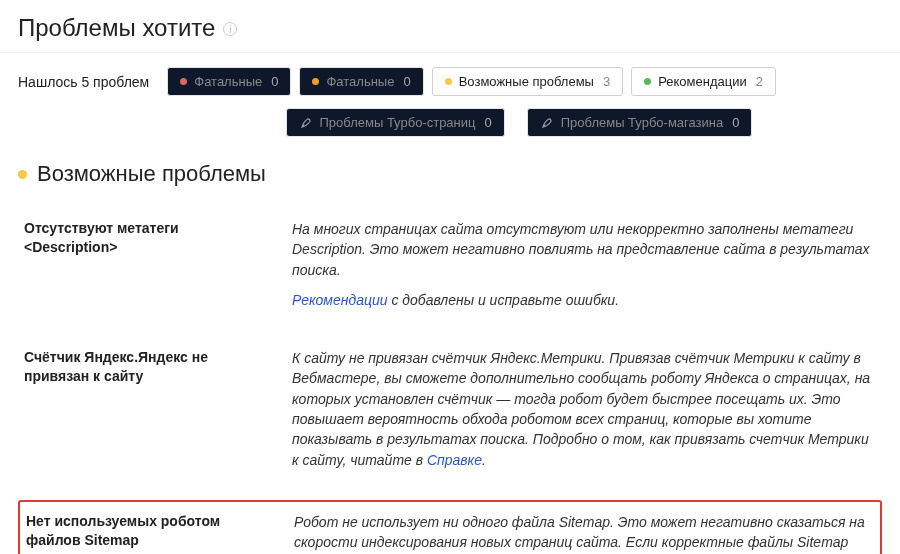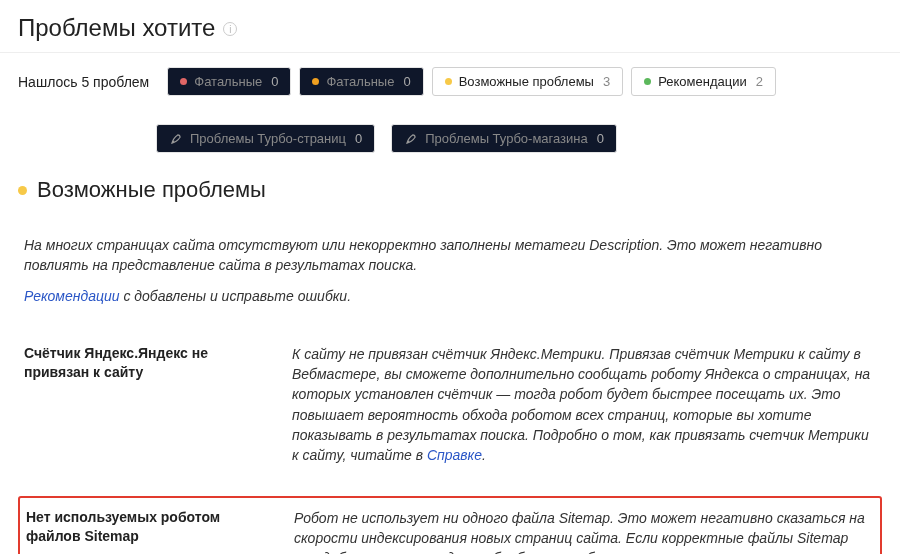--- a/index.html
+++ b/index.html
@@ -75,23 +75,24 @@
   .dot.green { background: #5cb85c; }
   .chip .count { color: #aaa; margin-left: 2px; }
   .chip.active .count { color: #888; }
   .chip .rocket {
     width: 14px; height: 14px; display: inline-flex;
     align-items: center; justify-content: center; color: #999;
   }
   .filterbar .row2 {
     width: 100%;
     display: flex;
-    gap: 16px;
+    gap: 22px;
     padding-left: 138px;
-    margin-top: 20px;
+    margin-top: 4px;
+    justify-content: center;
   }
 
   .section {
     padding: 18px 18px 0 18px;
   }
   .section-title {
     font-size: 22px;
     font-weight: 400;
     display: flex;
     align-items: center;
@@ -198,20 +199,21 @@
 <div class="section">
   <div class="section-title">
     <span class="dot yellow"></span>
     <span>Возможные проблемы</span>
   </div>
 </div>
 
 <div class="issues">
 
   <div class="issue">
+    <div class="name">Отсутствуют метатеги &lt;Description&gt;</div>
     <div class="desc">
       <p>На многих страницах сайта отсутствуют или некорректно заполнены метатеги Description. Это может негативно повлиять на представление сайта в результатах поиска.</p>
       <p>
         <a class="link">Рекомендации</a><span> с добавлены и исправьте ошибки.</span>
       </p>
     </div>
   </div>
 
   <div class="issue">
     <div class="name">Счётчик Яндекс.Яндекс не привязан к сайту</div>

